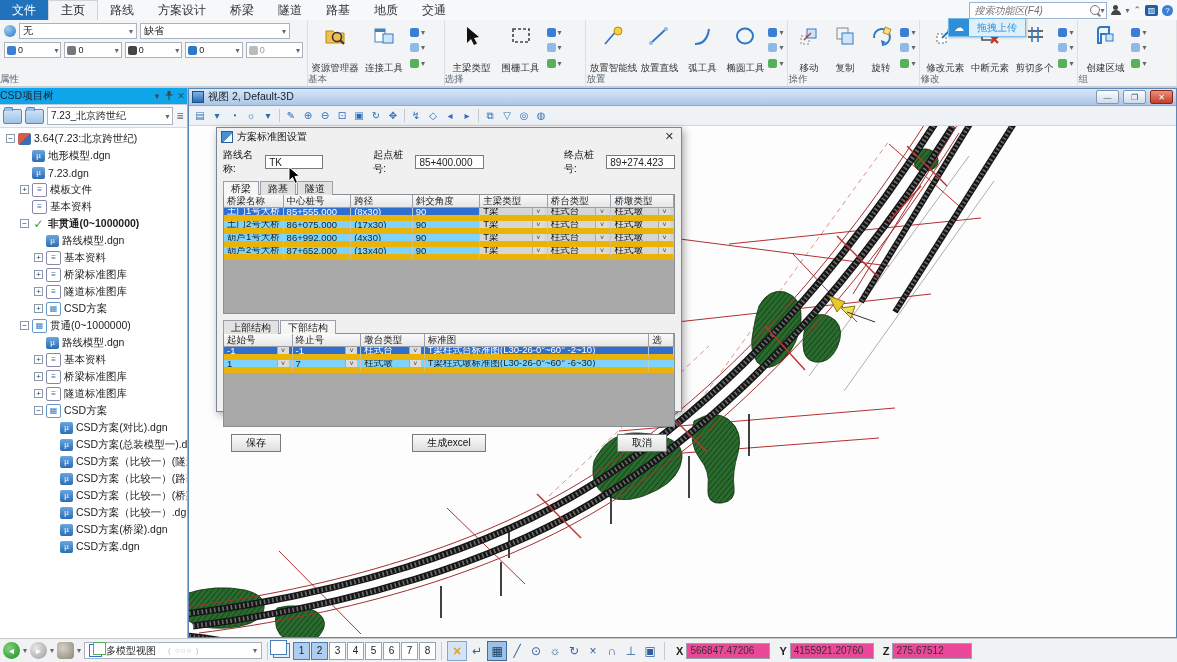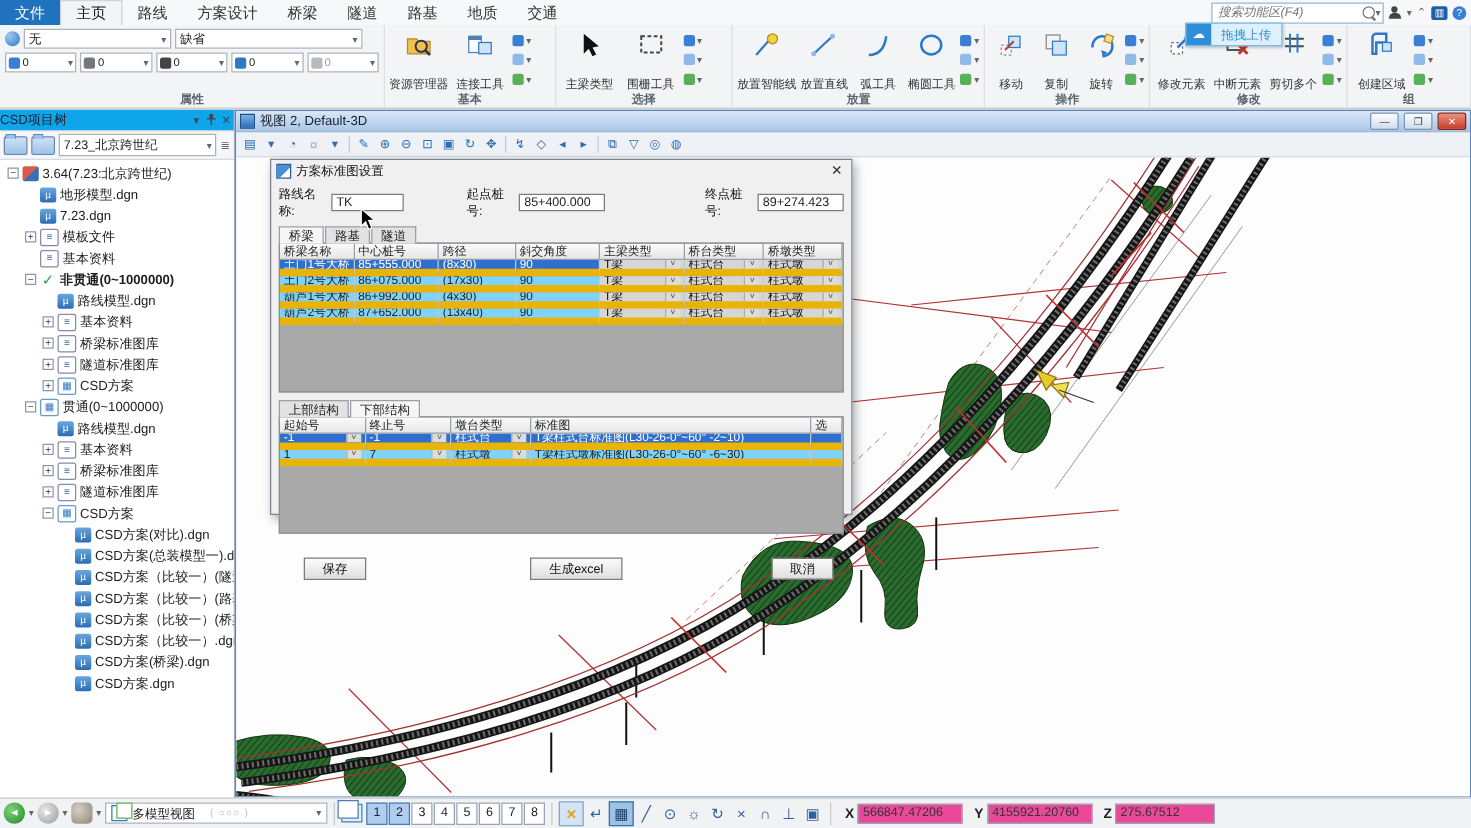--- a/index.html
+++ b/index.html
@@ -21,21 +21,21 @@
   .person:before{content:"";position:absolute;width:5px;height:5px;border-radius:50%;background:#444;left:2px;top:0;}
   .person:after{content:"";position:absolute;width:10px;height:5px;border-radius:5px 5px 0 0;background:#444;top:5px;}
   .chev-up{font-size:9px;color:#555;}
   .sq-icon{width:13px;height:11px;border-radius:2px;display:flex;align-items:center;justify-content:center;font-size:8px;color:#fff;}
   .sq-icon.chart{background:#1e5fa8;}
   .sq-icon.globe{background:#3a7fd5;border-radius:50%;width:11px;}
 
   
   .ribbon{position:absolute;left:0;top:20px;width:1177px;height:66px;background:#f3f4f6;border-bottom:2px solid #c9ced6;display:flex;}
   .rgroup{position:relative;border-right:1px solid #dcdfe4;height:66px;box-sizing:border-box;padding:3px 4px 13px 4px;display:flex;gap:3px;}
-  .rgroup-label{position:absolute;bottom:0;left:0;right:0;text-align:center;font-size:9.5px;color:#5b6670;font-weight:bold;}
+  .rgroup-label{position:absolute;bottom:0;left:0;right:0;text-align:left;font-size:9.5px;color:#5b6670;}
   .bigbtn{width:46px;display:flex;flex-direction:column;align-items:center;justify-content:flex-start;gap:16px;padding-top:2px;}
   .bigbtn svg{width:22px;height:22px;}
   .bigbtn .blabel{font-size:9.5px;color:#333;text-align:center;line-height:10px;white-space:nowrap;}
   .ministack{display:flex;flex-direction:column;justify-content:space-around;padding:2px 0;}
   .ministack .mrow{display:flex;gap:2px;align-items:center;}
   .mico{width:9px;height:9px;border-radius:2px;display:inline-block;}
   .props-grid{display:flex;flex-direction:column;gap:3px;width:300px;}
   .prow{display:flex;gap:3px;align-items:center;}
   .combo{height:16px;border:1px solid #aab3bd;background:#fff;display:flex;align-items:center;font-size:10px;padding:0 3px;justify-content:space-between;box-sizing:border-box;}
   .combo .cv{overflow:hidden;white-space:nowrap;}
@@ -831,21 +831,21 @@
         </div>
         <div class="trow ">
           <span class="tcell " style="width:69px">1<span class="dd">˅</span></span>
           <span class="tcell " style="width:69px">7<span class="dd">˅</span></span>
           <span class="tcell " style="width:64px">柱式墩<span class="dd">˅</span></span>
           <span class="tcell " style="width:226px">T梁柱式墩标准图(L30-26-0°~60° -6~30)</span>
           <span class="tcell " style="width:25px"></span>
         </div>
       </div>
     <div class="dlg-buttons" id="dlg-buttons">
-        <span class="dbtn" style="margin:12px">保存</span>
+        <span class="dbtn" style="margin:0">保存</span>
         <span class="dbtn" style="margin:0 auto">生成excel</span>
         <span class="dbtn" style="margin:0 0 0 0">取消</span>
       </div>
   </div>
 
   <svg class="cursor-overlay" style="left:288px;top:166px" width="13" height="19" viewBox="0 0 13 19">
     <path d="M1 1 L1 15 L4.5 11.5 L7 17.5 L9.5 16.3 L7 10.5 L11.5 10 Z" fill="#000" stroke="#fff" stroke-width="1"></path>
   </svg>
 
   <div class="status-bar">

